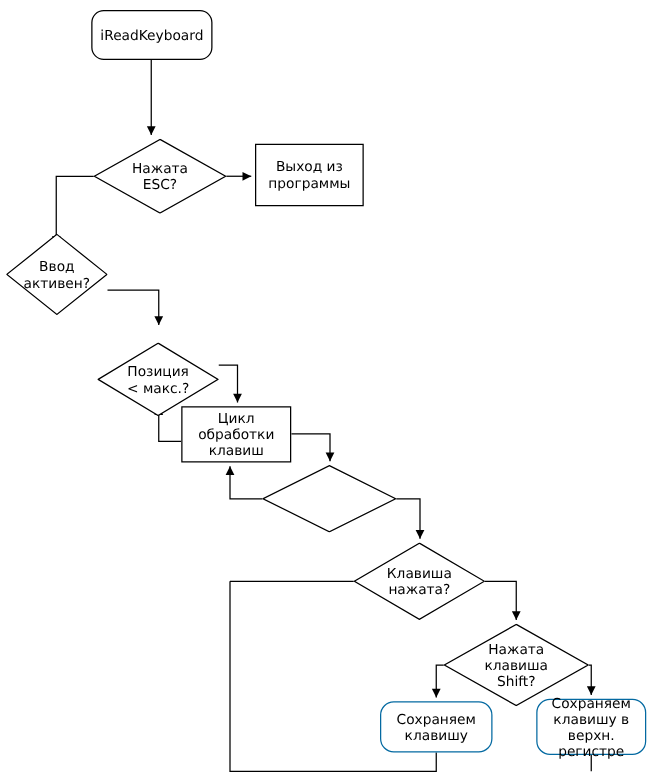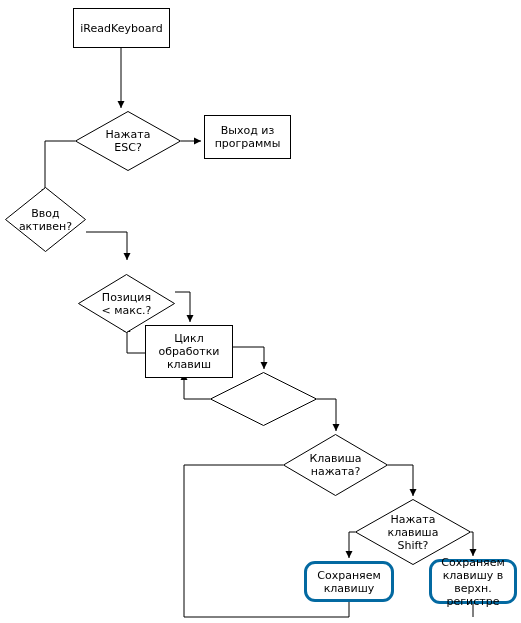--- a/index.html
+++ b/index.html
@@ -39,21 +39,21 @@
   .node .label {
     display: block;
     white-space: pre-line;
     letter-spacing: 0px;
   }
   .rect {
     border: 1px solid #000000;
     background: #ffffff;
   }
   .rounded {
-    border: 3px solid #0369a1;
+    border: 1px solid #0369a1;
     background: #ffffff;
     border-radius: 11px;
   }
   .diamond {
     background: transparent;
   }
   .diamond .dia-svg {
     position: absolute;
     left: 0;
     top: 0;
@@ -90,49 +90,49 @@
       <polyline points="388,465 413,465 413,496" fill="none" stroke="#000000" stroke-width="1"></polyline>
       <polygon points="413,496 409.5,489 416.5,489" fill="#000000"></polygon>
       <polyline points="355,532 349,532 349,558" fill="none" stroke="#000000" stroke-width="1"></polyline>
       <polygon points="349,558 345.5,551 352.5,551" fill="#000000"></polygon>
       <polyline points="471,532 473,532 473,556" fill="none" stroke="#000000" stroke-width="1"></polyline>
       <polygon points="473,556 469.5,549 476.5,549" fill="#000000"></polygon>
       <polyline points="349,602 349,617 184,617 184,465" fill="none" stroke="#000000" stroke-width="1"></polyline>
       <polyline points="473,604 473,617" fill="none" stroke="#000000" stroke-width="1"></polyline>
     </svg>
   <div id="nodes-layer">
-      <div class="node rect" style="left: 73px; top: 8px; width: 97px; height: 40px;">
+      <div class="node rect" style="left: 73px; top: 8px; width: 97px; height: 40px; border-radius: 10px;">
         <span class="label">iReadKeyboard</span>
       </div>
       <div class="node diamond" style="left: 75px; top: 111px; width: 106px; height: 60px;">
         <svg class="dia-svg" width="106" height="60" viewBox="0 0 106 60">
           <polygon points="53,0.5 105.5,30 53,59.5 0.5,30" fill="#ffffff" stroke="#000000" stroke-width="1"></polygon>
         </svg>
         <span class="label">Нажата
 ESC?</span>
       </div>
-      <div class="node rect" style="left: 204px; top: 115px; width: 87px; height: 44px;">
+      <div class="node rect" style="left: 204px; top: 115px; width: 87px; height: 50px;">
         <span class="label">Выход из
 программы</span>
       </div>
       <div class="node diamond" style="left: 5px; top: 187px; width: 81px; height: 65px;">
         <svg class="dia-svg" width="81" height="65" viewBox="0 0 81 65">
           <polygon points="40.5,0.5 80.5,32.5 40.5,64.5 0.5,32.5" fill="#ffffff" stroke="#000000" stroke-width="1"></polygon>
         </svg>
         <span class="label">Ввод
 активен?</span>
       </div>
       <div class="node diamond" style="left: 78px; top: 274px; width: 97px; height: 59px;">
         <svg class="dia-svg" width="97" height="59" viewBox="0 0 97 59">
           <polygon points="48.5,0.5 96.5,29.5 48.5,58.5 0.5,29.5" fill="#ffffff" stroke="#000000" stroke-width="1"></polygon>
         </svg>
         <span class="label">Позиция
 &lt; макс.?</span>
       </div>
-      <div class="node rect" style="left: 145px; top: 325px; width: 88px; height: 53px;">
+      <div class="node rect" style="left: 145px; top: 325px; width: 88px; height: 45px;">
         <span class="label">Цикл
 обработки
 клавиш</span>
       </div>
       <div class="node diamond" style="left: 210px; top: 372px; width: 107px; height: 54px;">
         <svg class="dia-svg" width="107" height="54" viewBox="0 0 107 54">
           <polygon points="53.5,0.5 106.5,27 53.5,53.5 0.5,27" fill="#ffffff" stroke="#000000" stroke-width="1"></polygon>
         </svg>
       </div>
       <div class="node diamond" style="left: 283px; top: 434px; width: 105px; height: 62px;">

